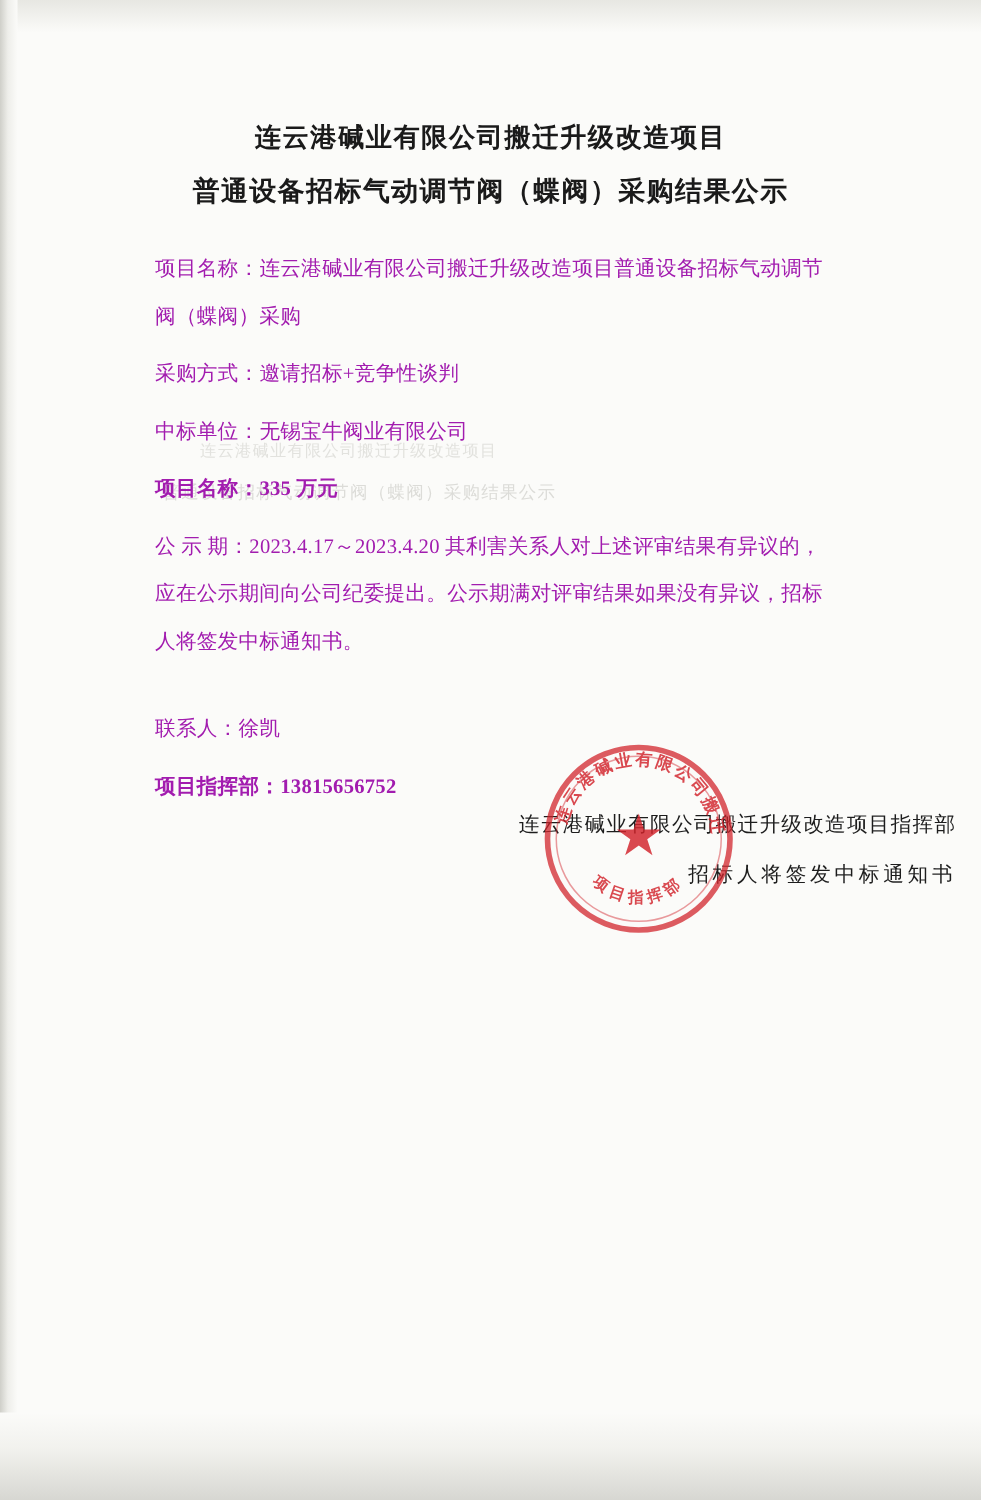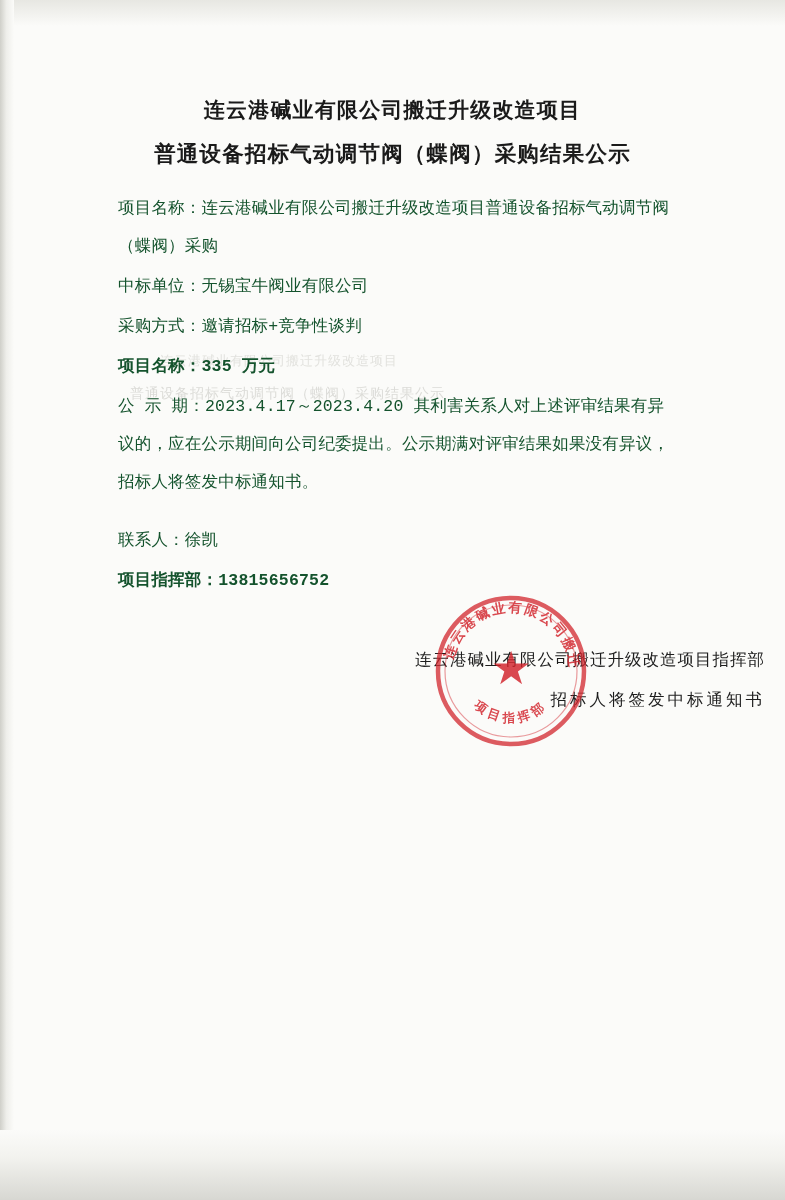--- a/index.html
+++ b/index.html
@@ -75,24 +75,24 @@
   }
   .body-block {
     position: absolute;
     left: 116px;
     top: 188px;
     width: 560px;
   }
   .para {
     font-size: 16.5px;
     line-height: 38px;
-    color: #14532d;
-    font-family: Liberation Mono, monospace;
+    color: #a21caf;
+    font-family: Liberation Serif, serif;
     letter-spacing: 0.2px;
-    margin: 2px;
+    margin: 8px;
     white-space: pre-wrap;
   }
   .para.bold {
     font-weight: bold;
   }
   .label-spaced {
     letter-spacing: 0.2px;
   }
   .gap-md { height: 16px; }
 
@@ -170,23 +170,23 @@
     </div>
 
     <div class="ghost2">连云港碱业有限公司搬迁升级改造项目</div>
     <div class="ghost">普通设备招标气动调节阀（蝶阀）采购结果公示</div>
 
     <div class="body-block">
 
       <p class="para"><span class="label-spaced">项目名称：</span><span>连云港碱业有限公司搬迁升级改造项目普通设备招标气动调节阀（蝶阀）采购</span></p>
 
 
+      <p class="para"><span class="label-spaced">采购方式：</span><span>邀请招标+竞争性谈判</span></p>
+
       <p class="para"><span class="label-spaced">中标单位：</span><span>无锡宝牛阀业有限公司</span></p>
-
-      <p class="para"><span class="label-spaced">采购方式：</span><span>邀请招标+竞争性谈判</span></p>
 
       <p class="para bold"><span class="label-spaced">项目名称：</span><span>335 万元</span></p>
 
       <p class="para"><span class="label-spaced">公 示 期：</span><span>2023.4.17～2023.4.20 其利害关系人对上述评审结果有异议的，应在公示期间向公司纪委提出。公示期满对评审结果如果没有异议，招标人将签发中标通知书。</span></p>
 
       <div class="gap-md"></div>
 
       <p class="para"><span class="label-spaced">联系人：</span><span>徐凯</span></p>
 
       <p class="para bold"><span class="label-spaced">项目指挥部：</span><span>13815656752</span></p>

